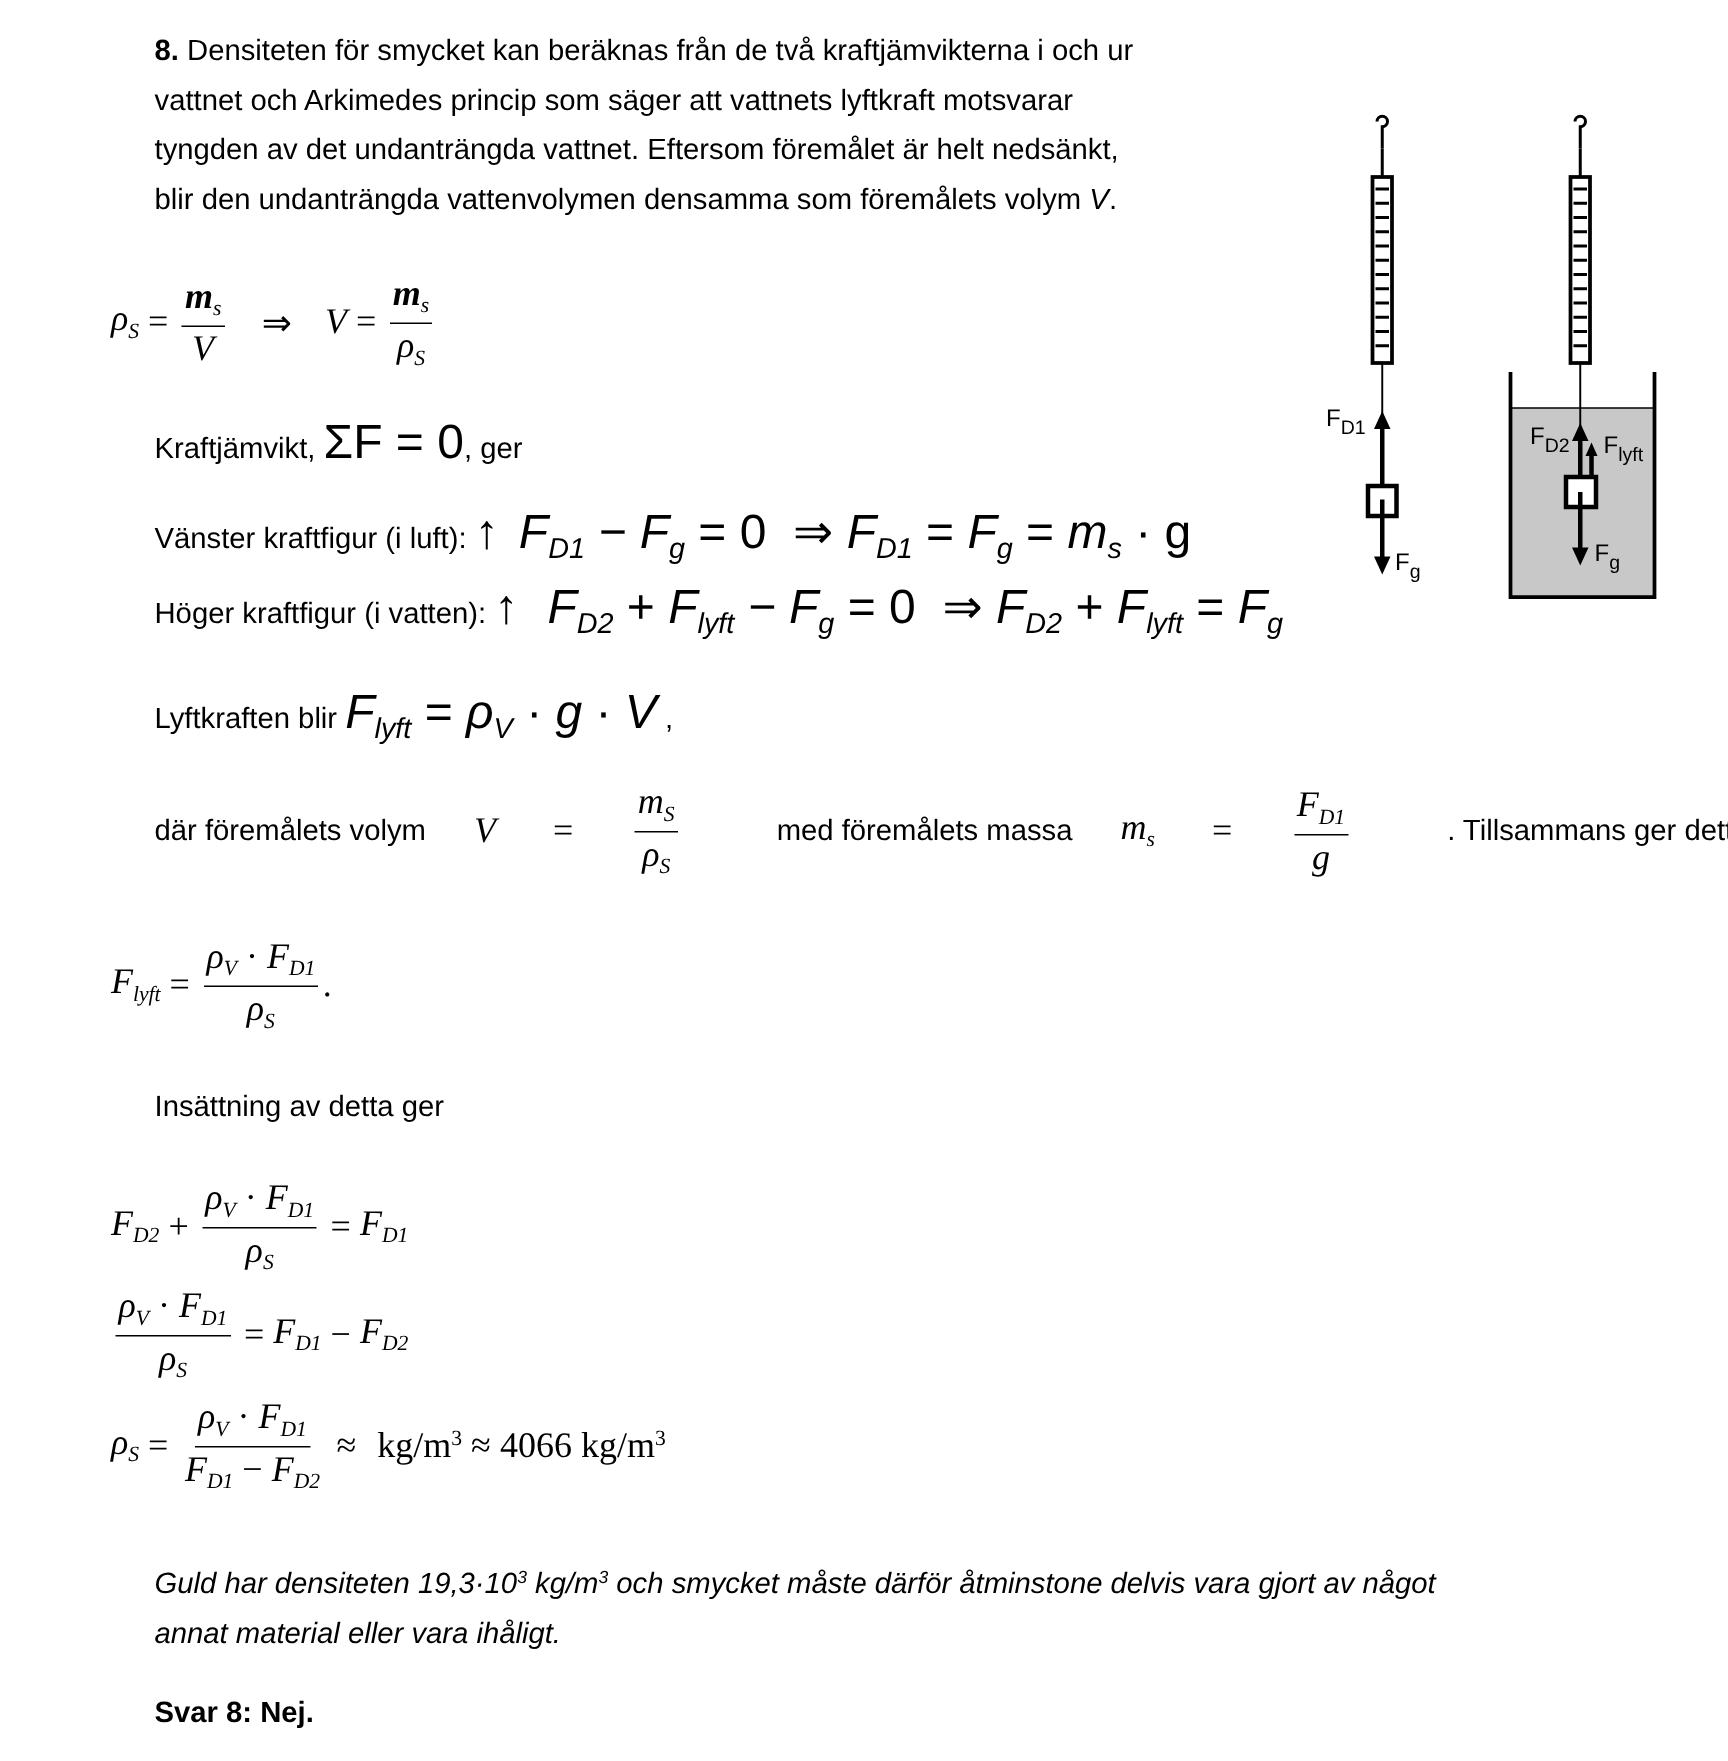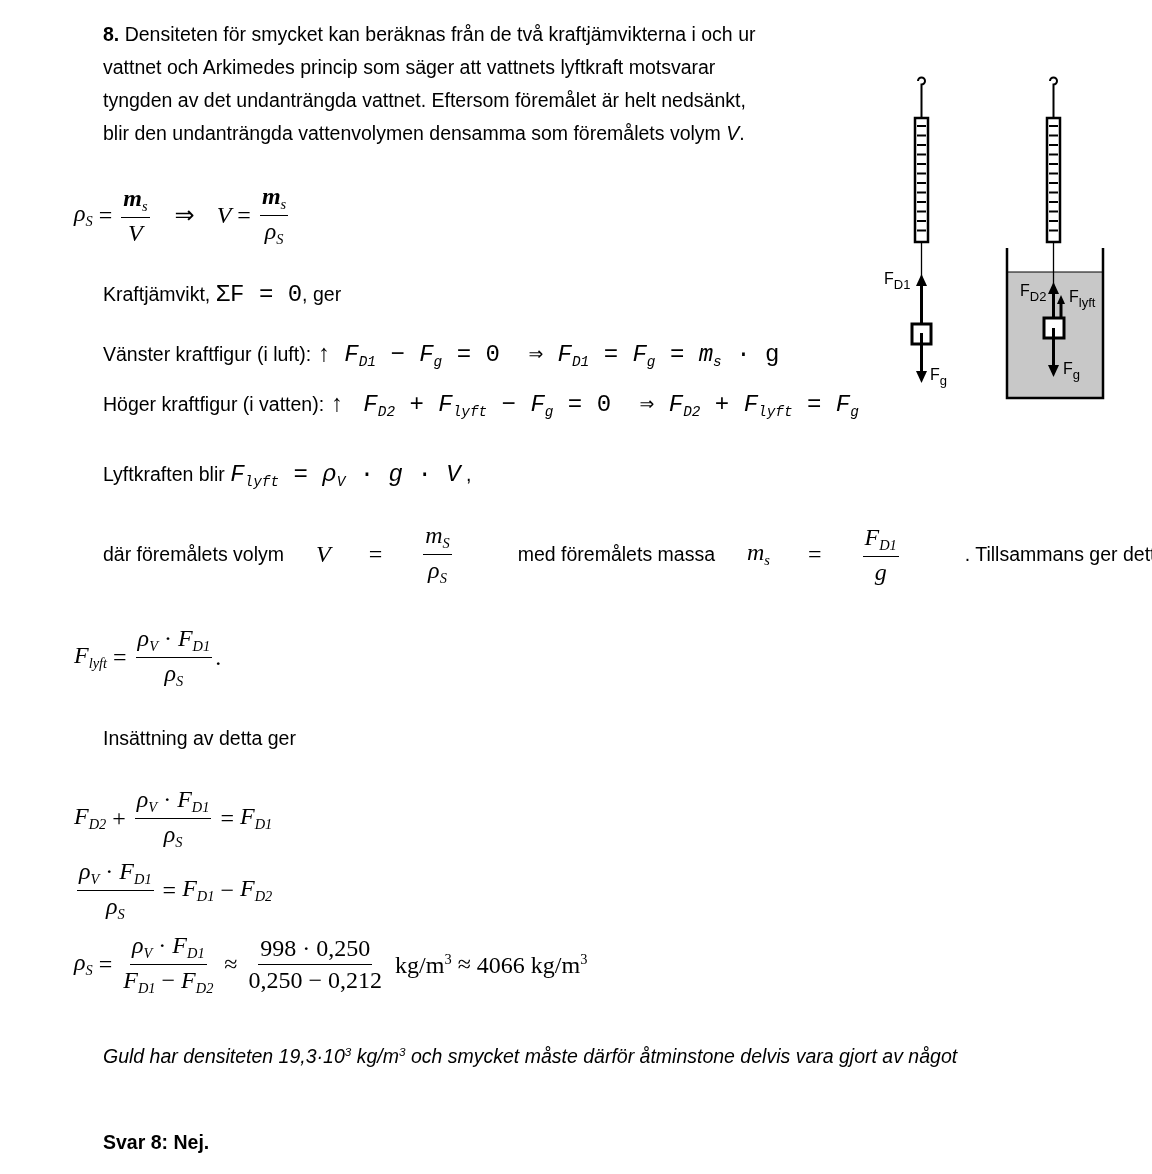--- a/index.html
+++ b/index.html
@@ -7,21 +7,21 @@
     .txt { font-family: "Liberation Sans", sans-serif; font-size: 19.5px; line-height: 33px; position: absolute; white-space: nowrap; margin-left: 31px; }
     .mi { font-family: "Liberation Serif", serif; font-style: italic; }
     .math { font-family: "Liberation Serif", serif; font-size: 24px; position: absolute; white-space: nowrap; display: flex; align-items: center; }
     .frac { display: inline-flex; flex-direction: column; align-items: center; vertical-align: middle; margin: 0 3px; }
     .frac .num { padding: 0 2px 2px; border-bottom: 1.3px solid #000; line-height: 1.1; }
     .frac .den { padding: 2px 2px 0; line-height: 1.1; }
     sub { font-size: 0.6em; vertical-align: -0.35em; }
     sup { font-size: 0.6em; vertical-align: 0.6em; }
     .op { margin: 0 6px; font-style: normal; }
     b { font-weight: bold; }
-    .inline-math { font-family: Liberation Mono, monospace; font-size: 24px; }
+    .inline-math { font-family: Liberation Sans, sans-serif; font-size: 32px; }
     .ital { font-style: italic; text-align: right; }
   </style>
 </head>
 <body>
 
 <div class="txt" style="left:72px; top:18px;">
   <div><b>8.</b> <span>Densiteten för smycket kan beräknas från de två kraftjämvikterna i och ur</span></div>
   <div>vattnet och Arkimedes princip som säger att vattnets lyftkraft motsvarar</div>
   <div>tyngden av det undanträngda vattnet.  Eftersom föremålet är helt nedsänkt,</div>
   <div><span>blir den undanträngda vattenvolymen densamma som föremålets volym </span><i>V</i><span>.</span></div>
@@ -116,31 +116,28 @@
 </div>
 
 <div class="math" style="left:74px; top:932px;">
   <span class="mi">ρ<sub>S</sub></span>
     <span class="op">=</span>
   <span class="frac">
     <span class="num mi">ρ<sub>V</sub> <span style="font-style:normal">·</span> F<sub>D1</sub></span>
     <span class="den mi">F<sub>D1</sub> <span style="font-style:normal">−</span> F<sub>D2</sub></span>
   </span>
   <span class="op">≈</span>
-  <span class="frac">
-    <span class="num"><span>998</span> · <span>0,250</span></span>
-    <span class="den"><span>0,250</span> − <span>0,212</span></span>
-  </span>
   <span style="margin-left:8px;"><span>kg/m</span><sup>3</sup></span>
   <span class="op">≈</span>
   <span><span>4066</span> <span>kg/m</span><sup>3</sup></span>
 </div>
 
 <div class="txt" style="left:72px; top:1035px;font-style:italic;">
   <div><span>Guld har densiteten 19,3·10</span><sup>3</sup><span> kg/m</span><sup>3</sup><span> och smycket måste därför åtminstone delvis vara gjort av något</span></div>
+  <div>annat material eller vara ihåligt.</div>
 </div>
 
 <div class="txt" style="left:72px; top:1126px; font-weight:bold;">Svar 8: Nej.</div>
 
 <svg style="position:absolute; left:870px; top:60px;" width="250" height="350" viewBox="0 0 250 350">
   <g stroke="#000" fill="none">
     <path d="M48 21 a3.5 3.5 0 1 1 3.5 3.5 L51.5 39" stroke-width="2"></path>
     <rect x="45" y="58" width="13" height="124" stroke-width="2.5" fill="#fff"></rect>
     <line x1="51.5" y1="39" x2="51.5" y2="58" stroke-width="2"></line>
     <g id="ticksL" stroke-width="2">

